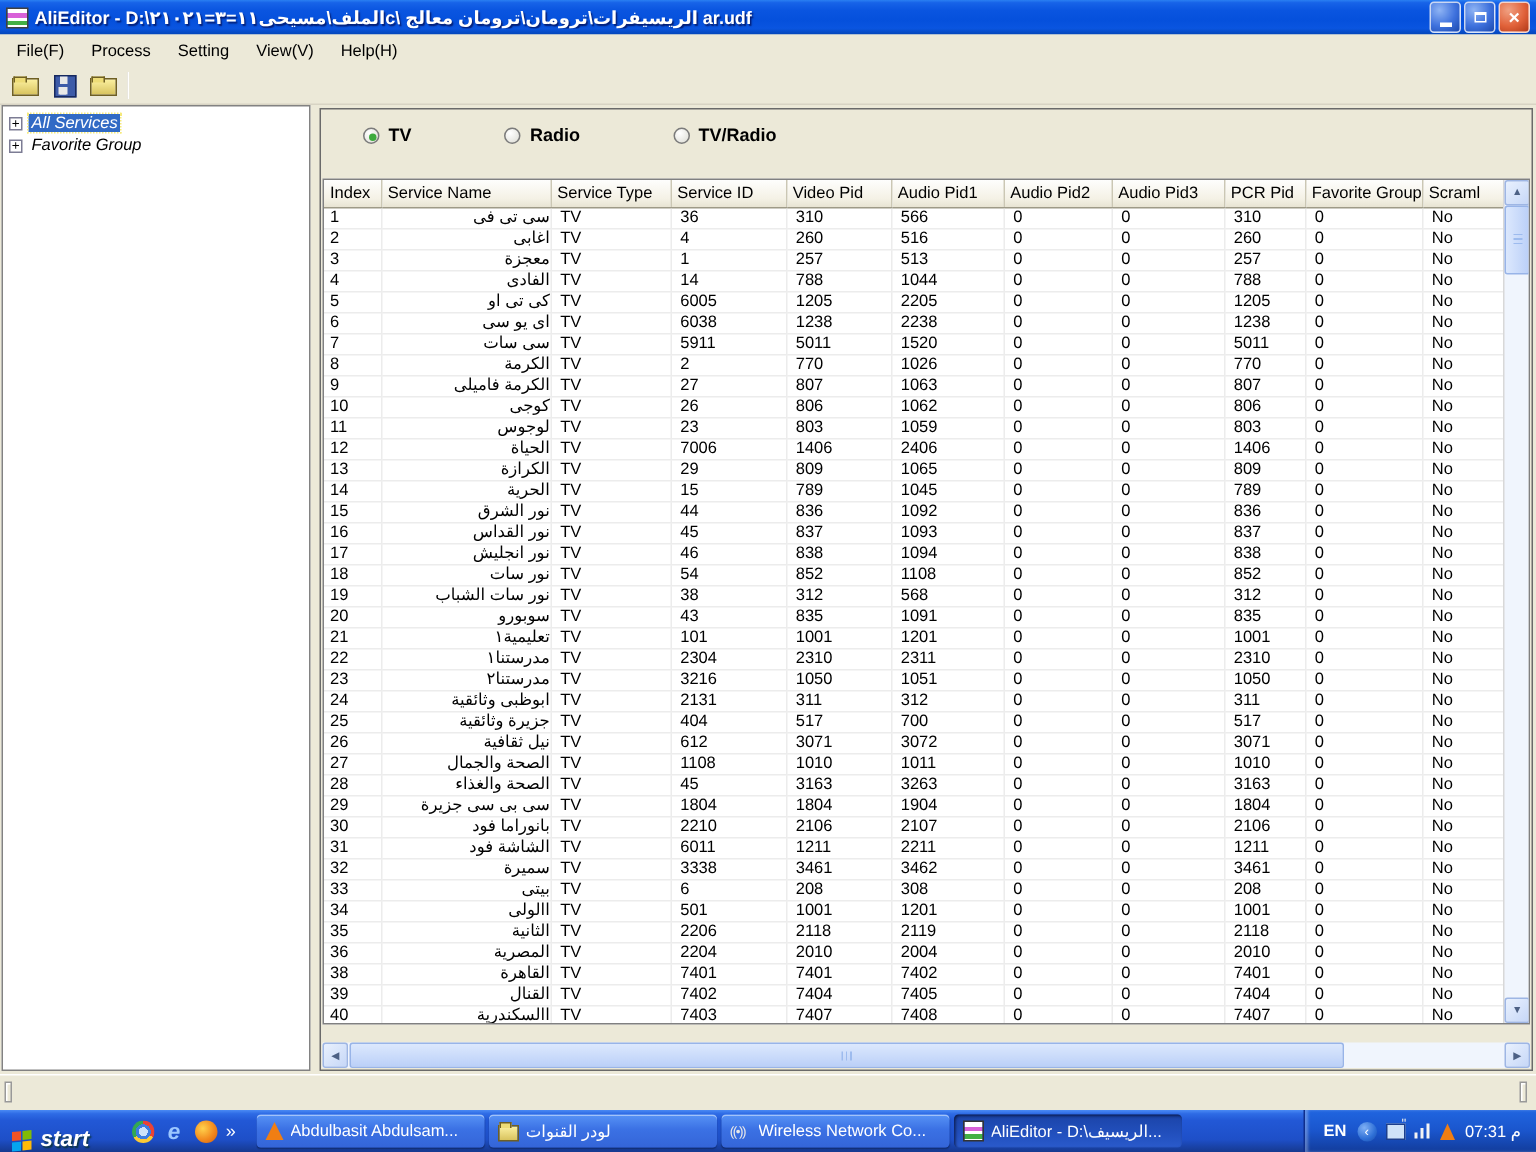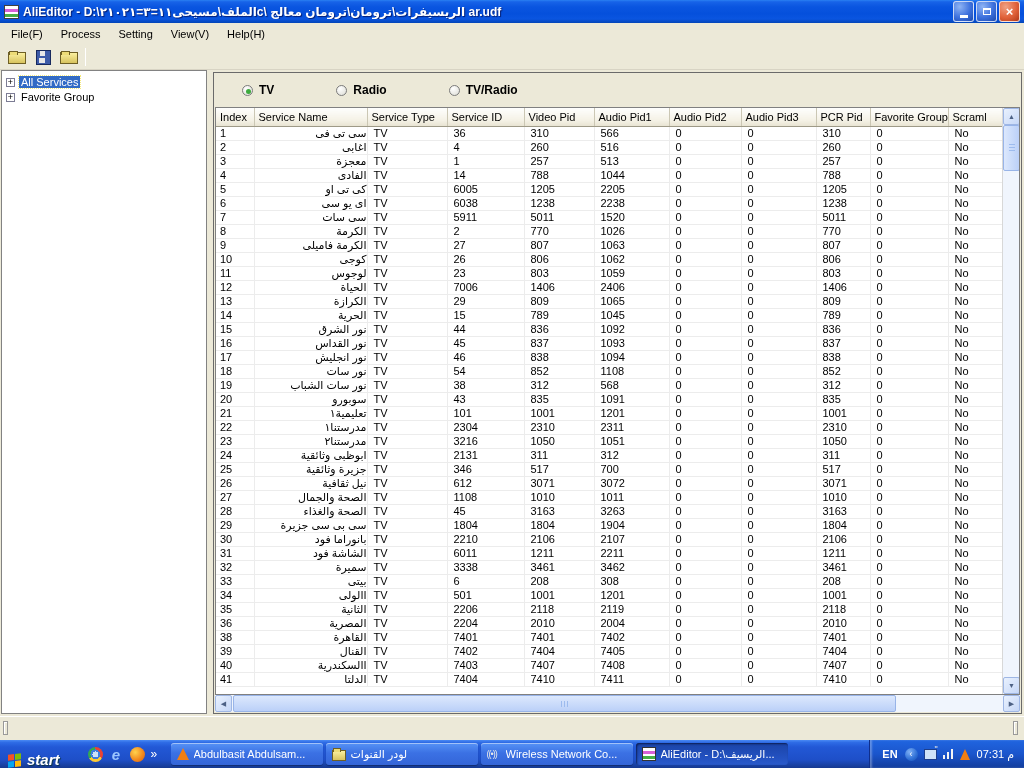--- a/index.html
+++ b/index.html
@@ -40,34 +40,34 @@
   .save-file::after { content:''; position:absolute; left:6px; top:1px; width:5px; height:5px; background:#E8E8E8;
     box-shadow:-1px 7px 0 0 #E8E8E8, 0 7px 0 0 #E8E8E8; }
 
   
   .main { position:relative; height:646px; background:#ECE9D8; }
   .tree-panel { position:absolute; left:1px; top:0; width:206px; height:644px; background:#fff;
     border:1px solid #828282; padding:3px 2px; }
   .tree-item { display:flex; align-items:center; height:14px; margin:1px 0; }
   .plusbox { width:9px; height:9px; border:1px solid #7C7C94; background:#fff; color:#000; font-size:9px;
     line-height:7px; text-align:center; margin:0 4px 0 2px; flex:none; }
-  .tree-label { padding:0 2px; white-space:nowrap; }
+  .tree-label { padding:0 2px; white-space:nowrap;font-style:italic; }
   .tree-label.sel { background:#316AC5; color:#fff; outline:1px dotted #F5E97B; }
 
   .right-panel { position:absolute; left:213px; top:2px; width:809px; height:642px;
     border:1px solid #6A6A6A; background:#ECE9D8; display:flex; flex-direction:column; }
   .filter-bar { height:34px; display:flex; align-items:center; padding-left:28px; gap:62px; flex:none; }
   .radio-opt { display:flex; align-items:center; gap:6px; }
   .radio { width:11px; height:11px; border-radius:50%; border:1px solid #7B7B7B; flex:none;
     background:radial-gradient(circle at 35% 30%,#fff,#DCDCD4); position:relative; }
   .radio.on::after { content:''; position:absolute; left:3px; top:3px; width:5px; height:5px; border-radius:50%;
     background:#3DAA3D; }
   .radio-lbl { font-weight:bold; font-size:12px; }
 
-  .grid-area { flex:1; display:flex; margin:0 1px; border:1px solid #808080; background:#fff; overflow:hidden; }
+  .grid-area { flex:1; display:flex; margin:12px 1px; border:1px solid #808080; background:#fff; overflow:hidden; }
   .grid-scroller { flex:1; overflow:hidden; }
   table.grid { border-collapse:collapse; table-layout:fixed; width:790px; }
   .grid th { height:18px; font-weight:normal; text-align:left; padding:0 0 0 4px; white-space:nowrap; overflow:hidden;
     background:linear-gradient(#FEFEFD,#F4F1E5 70%,#E8E4D3); border-right:1px solid #CBC7B4; border-bottom:1px solid #9E9A87; }
   .grid td { height:14px; line-height:13px; padding:0 0 0 6px; white-space:nowrap; overflow:hidden;
     border-right:1px solid #ECECEC; border-bottom:1px solid #ECECEC; }
   .grid td.svc-name { padding-left:0; }
   .grid td:first-child { padding-left:4px; }
 
   
@@ -556,21 +556,21 @@
                 <td>0</td>
                 <td>0</td>
                 <td>311</td>
                 <td>0</td>
                 <td>No</td>
               </tr>
               <tr>
                 <td>25</td>
                 <td class="svc-name" dir="auto">جزيرة وثائقية</td>
                 <td>TV</td>
-                <td>346</td>
+                <td>404</td>
                 <td>517</td>
                 <td>700</td>
                 <td>0</td>
                 <td>0</td>
                 <td>517</td>
                 <td>0</td>
                 <td>No</td>
               </tr>
               <tr>
                 <td>26</td>

